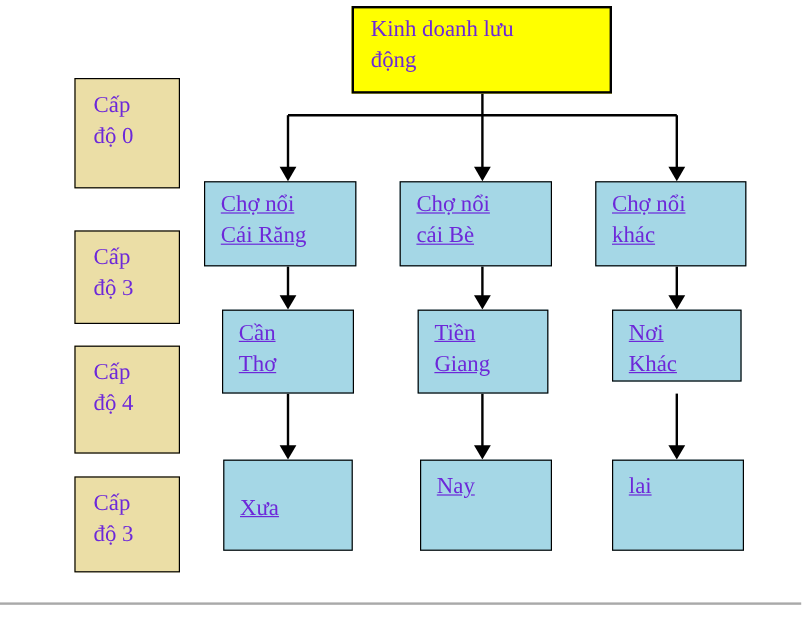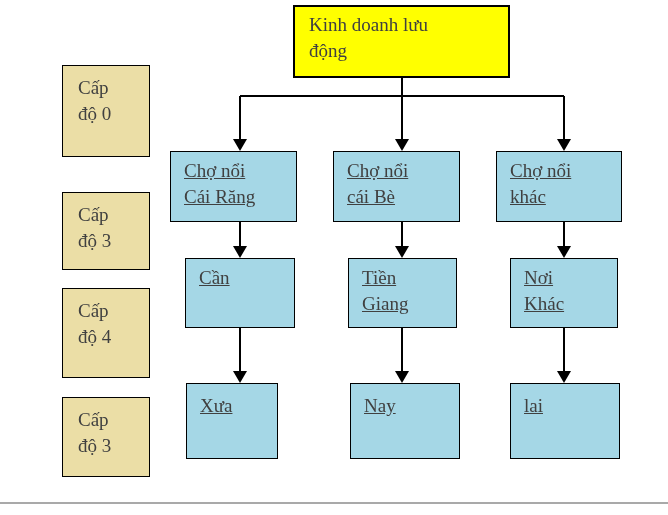--- a/index.html
+++ b/index.html
@@ -6,21 +6,21 @@
     margin: 0;
     padding: 0;
     background: #ffffff;
   }
   #canvas {
     position: relative;
     width: 668px;
     height: 515px;
     background: var(--canvas-bg, #ffffff);
     font-family: "Liberation Serif", "DejaVu Serif", serif;
-    color: #404040;
+    color: #6d28d9;
     overflow: hidden;
   }
   .node {
     position: absolute;
     box-sizing: border-box;
     border: 2px solid var(--border, #000000);
     font-size: 19px;
     line-height: 26px;
   }
   .node .tl { white-space: nowrap; }
@@ -117,31 +117,32 @@
     <div class="tl">Chợ nổi</div>
     <div class="tl">cái Bè</div>
   </div>
   <div class="node blue-node" style="left:496px;top:151px;width:126px;height:71px">
     <div class="tl">Chợ nổi</div>
     <div class="tl">khác</div>
   </div>
 
   <div class="node blue-node" style="left:185px;top:258px;width:110px;height:70px">
     <div class="tl">Cần</div>
+    <div class="tl">Thơ</div>
   </div>
   <div class="node blue-node" style="left:348px;top:258px;width:109px;height:70px">
     <div class="tl">Tiền</div>
     <div class="tl">Giang</div>
   </div>
-  <div class="node blue-node" style="left:510px;top:258px;width:108px;height:70px">
+  <div class="node blue-node" style="left:510px;top:258px;width:108px;height:60px">
     <div class="tl">Nơi</div>
     <div class="tl">Khác</div>
   </div>
 
-  <div class="node blue-node" style="left:186px;top:383px;width:92px;height:76px;padding-top:9px">
+  <div class="node blue-node" style="left:186px;top:383px;width:108px;height:76px;padding-top:27px">
     <div class="tl">Xưa</div>
     <div class="tl"></div>
   </div>
   <div class="node blue-node" style="left:350px;top:383px;width:110px;height:76px;padding-top:9px">
     <div class="tl">Nay</div>
     <div class="tl"></div>
   </div>
   <div class="node blue-node" style="left:510px;top:383px;width:110px;height:76px;padding-top:9px">
     <div class="tl">lai</div>
   </div>

